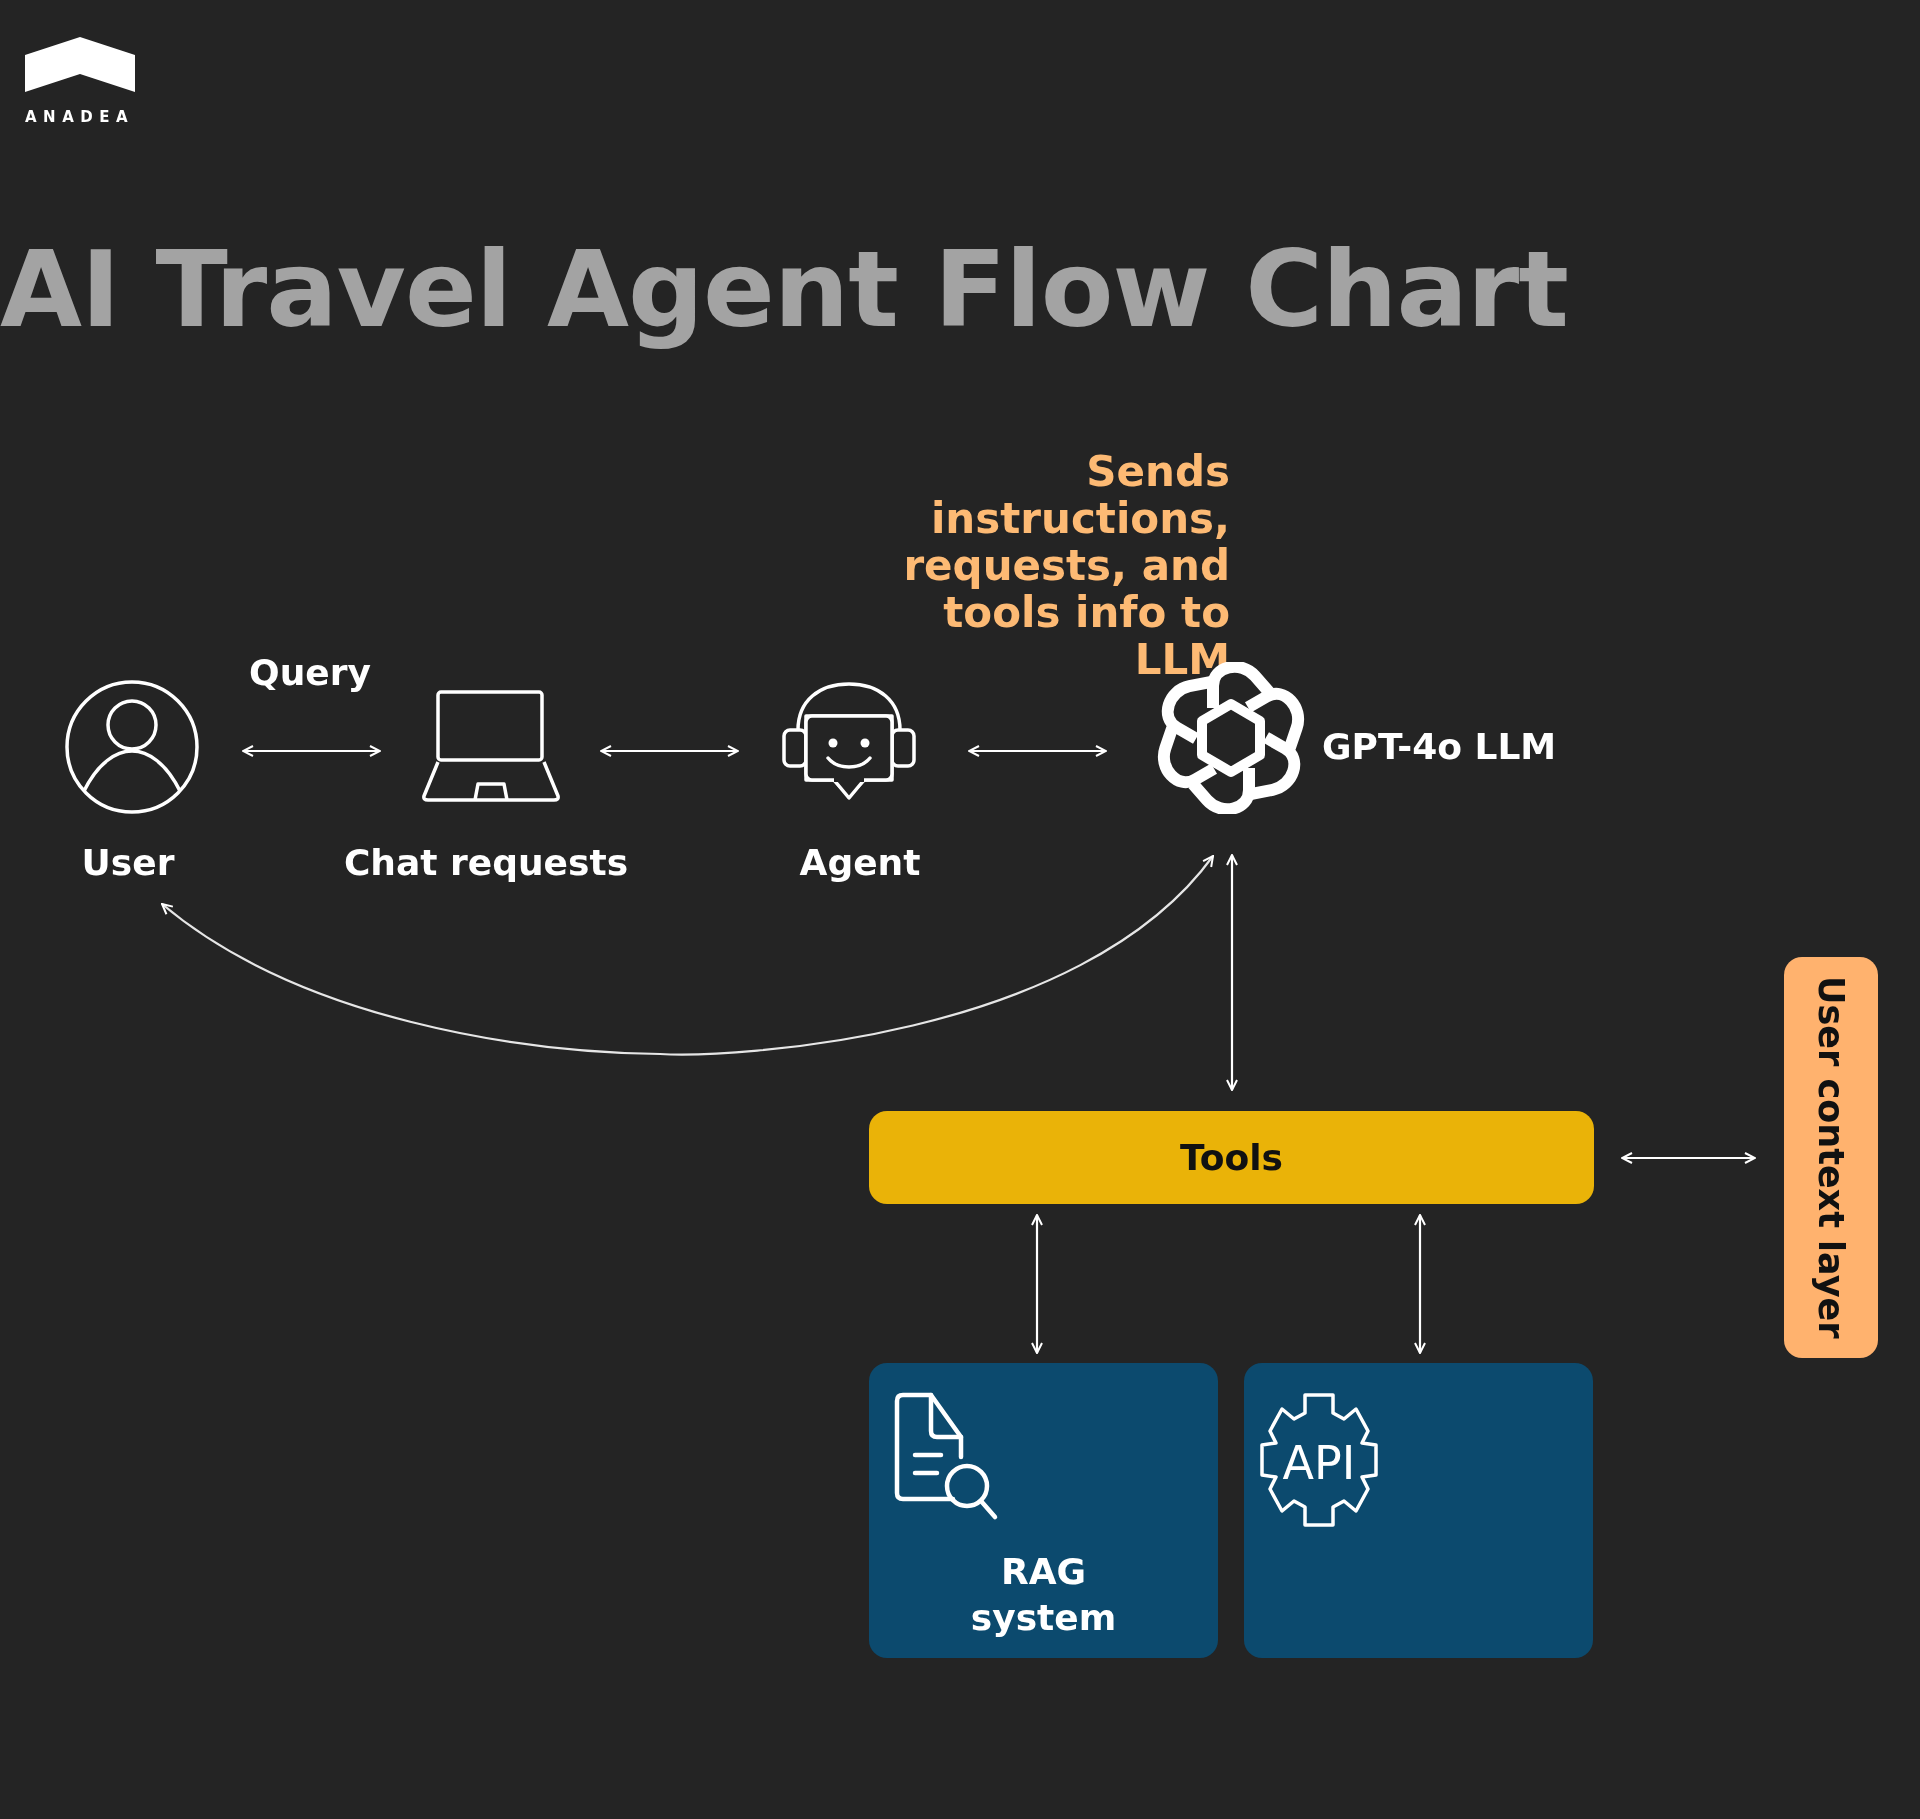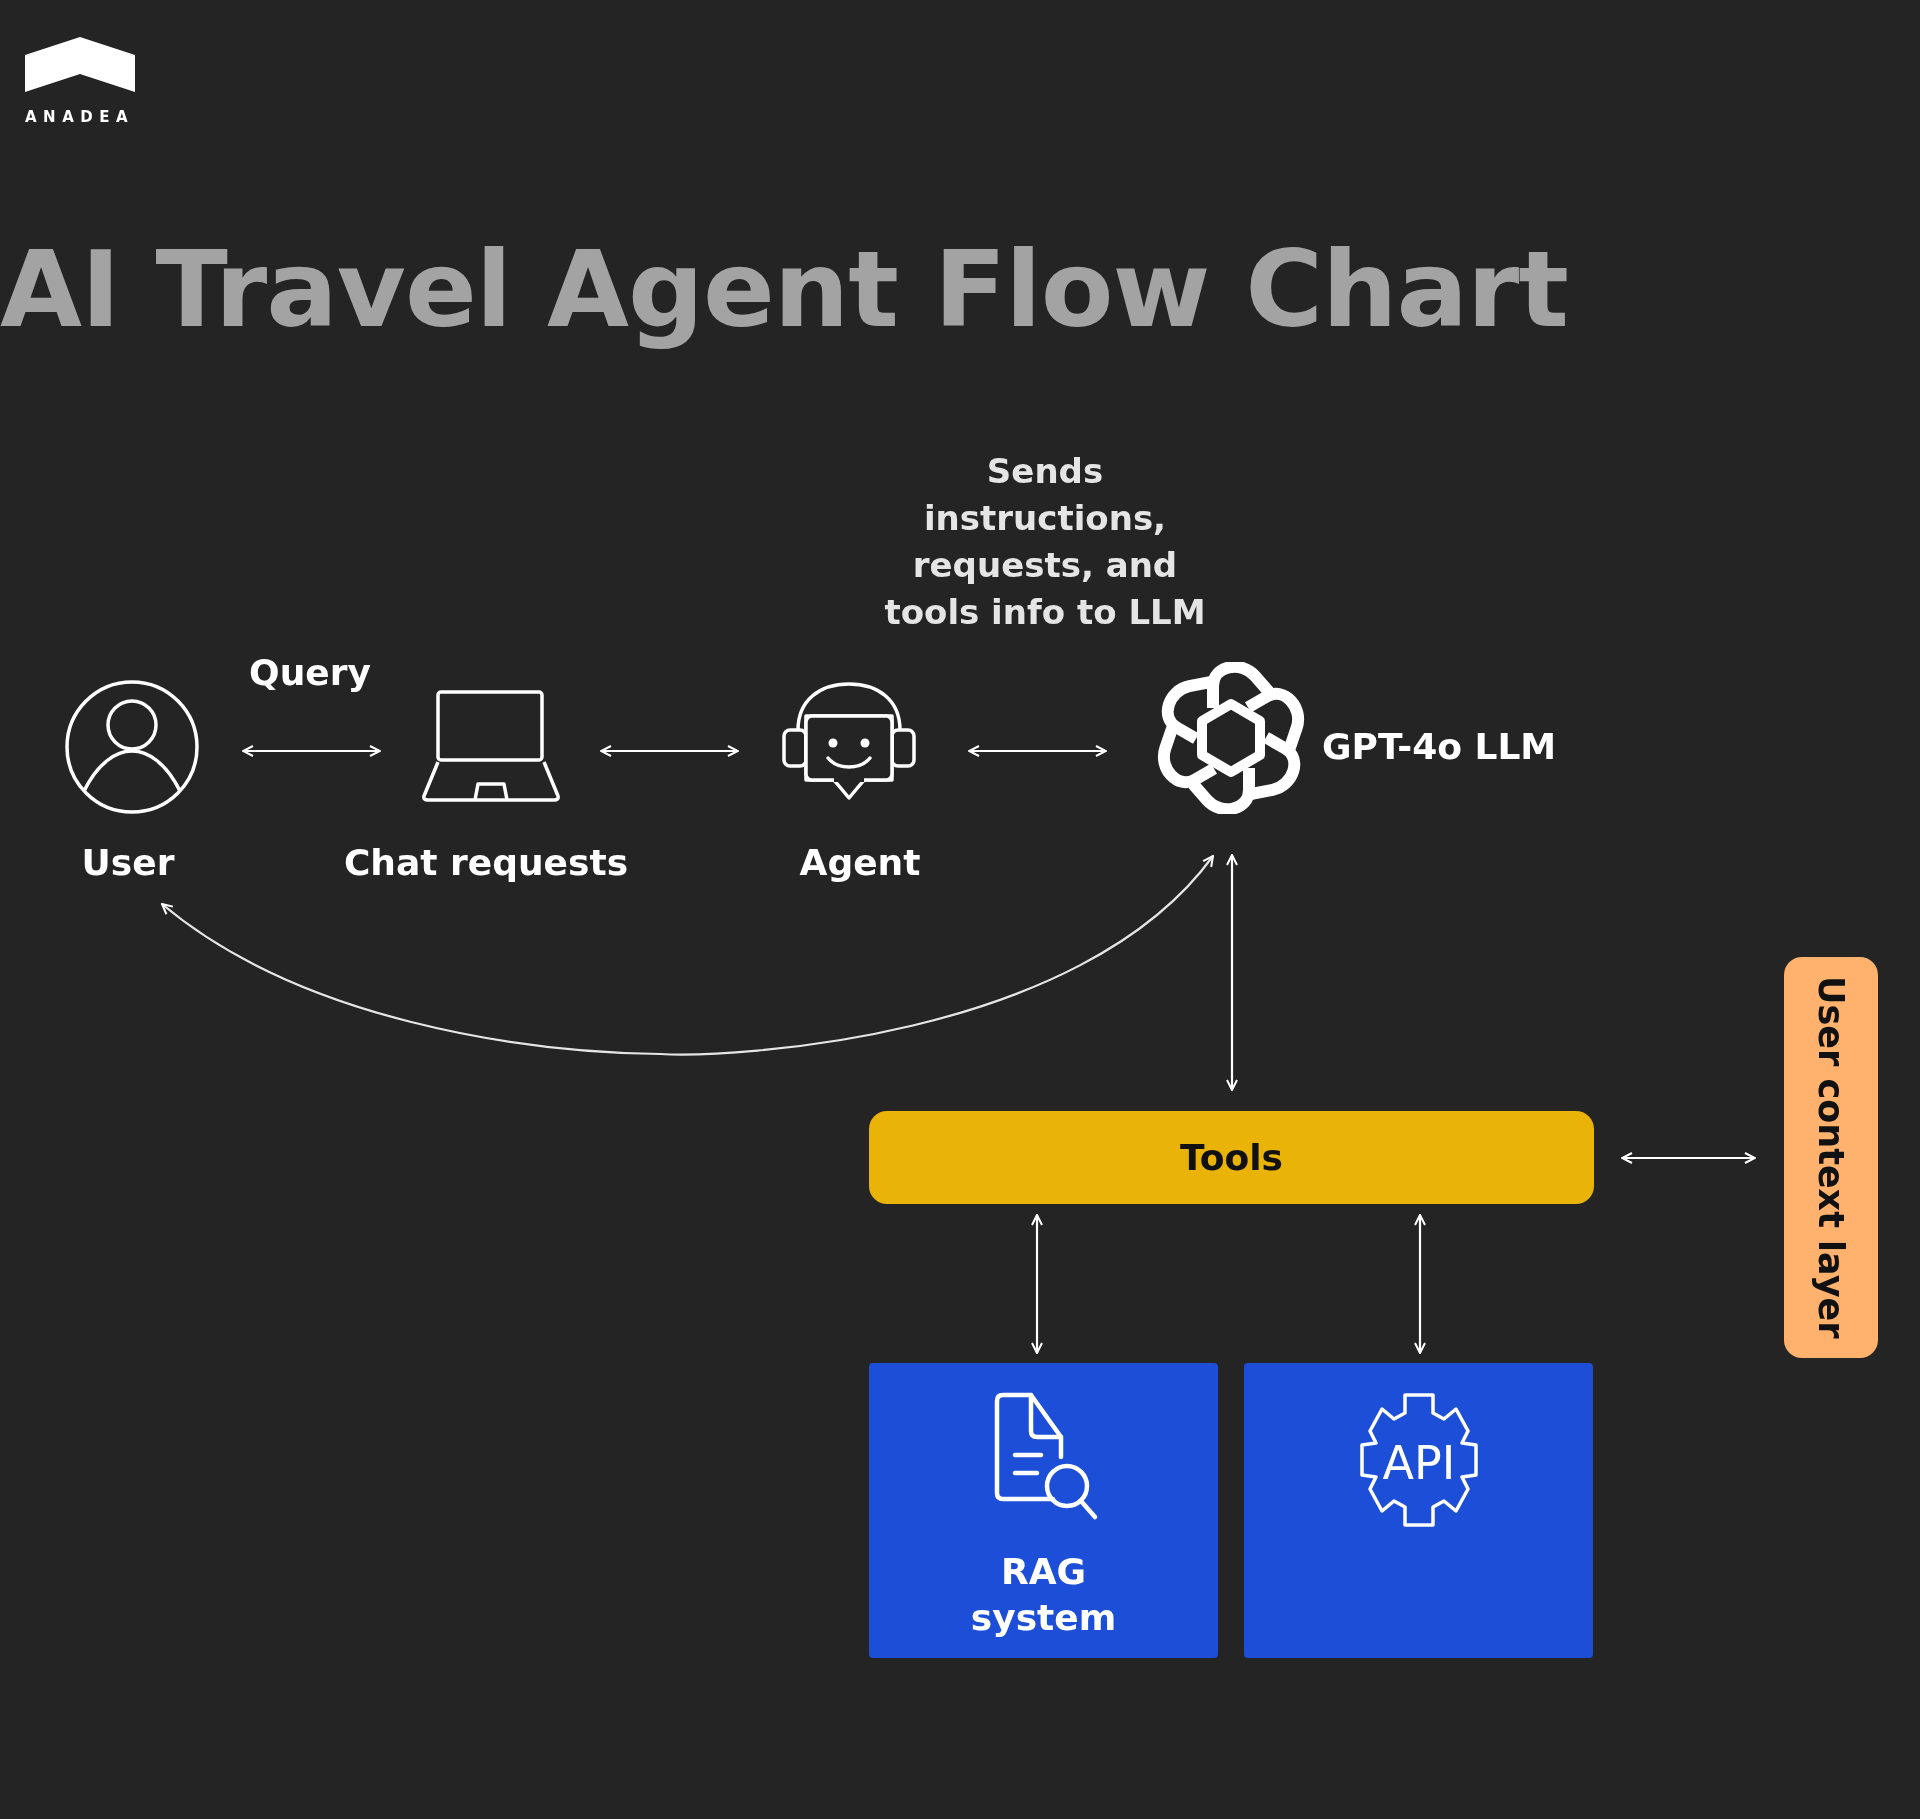--- a/index.html
+++ b/index.html
@@ -21,42 +21,42 @@
   .title {
     left: 0; top: 228px; width: 1920px; text-align: left;
     font-size: 106px; font-weight: bold; letter-spacing: -1px;
     color: #a3a3a3;
   }
   .label {
     font-size: 36px; font-weight: bold; color: #ffffff;
     text-align: center; white-space: nowrap;
   }
   .note {
-    font-size: 34px; font-weight: bold; color: #e5e5e5;
-    text-align: center; line-height: 47px;
+    font-size: 42px; font-weight: bold; color: #fdba74;
+    text-align: right; line-height: 47px;
   }
   .tools-bar {
     left: 869px; top: 1111px; width: 725px; height: 93px;
     background: #eab308; border-radius: 18px;
     display: flex; align-items: center; justify-content: center;
   }
   .tools-label { font-size: 36px; font-weight: bold; color: #111111; }
   .context-bar {
     left: 1784px; top: 957px; width: 94px; height: 401px;
     background: #ffb26e; border-radius: 18px;
     display: flex; align-items: center; justify-content: center;
   }
   .context-label {
     writing-mode: vertical-rl;
     font-size: 35px; font-weight: bold; color: #111111;
     white-space: nowrap;
   }
   .card {
-    background: #1d4ed8; border-radius: 4px;
-    display: flex; flex-direction: column; align-items: center;
+    background: #0c4a6e; border-radius: 18px;
+    display: flex; flex-direction: column; 
   }
   .card-rag { left: 869px; top: 1363px; width: 349px; height: 295px; }
   .card-api { left: 1244px; top: 1363px; width: 349px; height: 295px; }
   .card-icon { margin-top: 28px; width: 150px; height: 140px; }
   .card-label {
     margin-top: 18px;
     font-size: 36px; font-weight: bold; color: #ffffff;
     text-align: center; line-height: 46px;
   }
   svg.overlay { position: absolute; left: 0; top: 0; width: 1920px; height: 1819px; pointer-events: none; }

